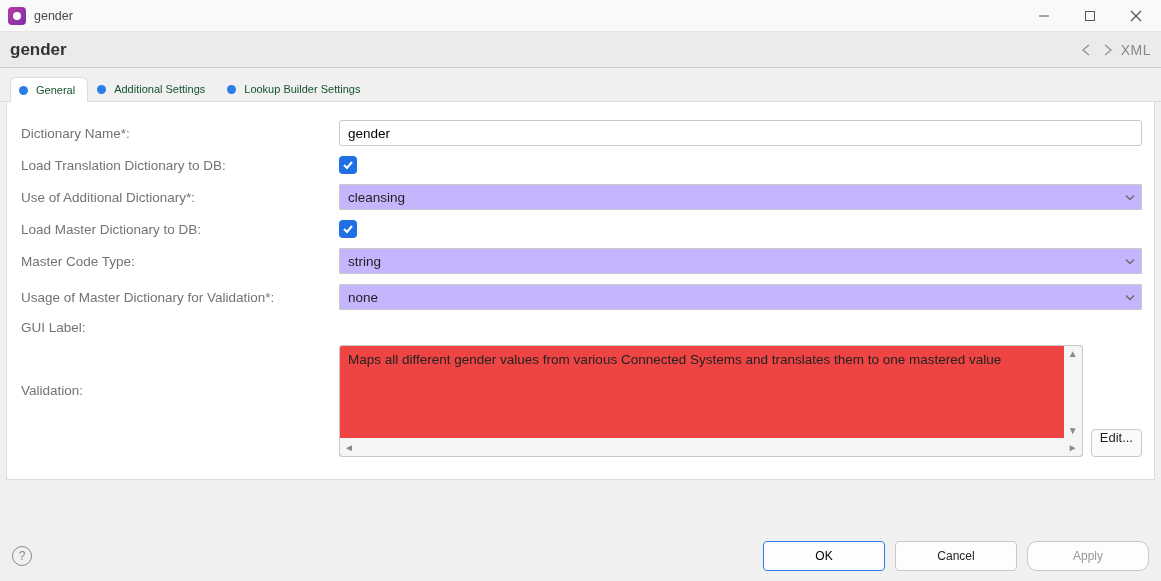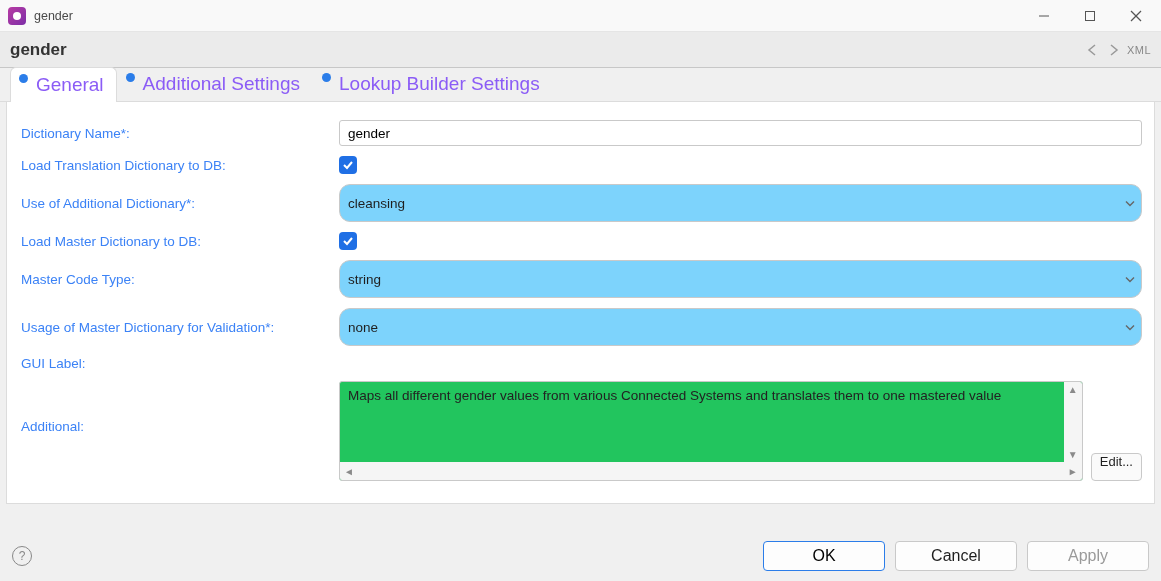--- a/index.html
+++ b/index.html
@@ -61,34 +61,34 @@
     color: #333;
   }
   .header .spacer { flex: 1; }
   .header .haction {
     color: #777;
     margin-left: 6px;
     display: flex; align-items: center;
     font-size: 11px;
     letter-spacing: 0.5px;
   }
-  .header .xml { font-size: 11px; color: #888; }
+  .header .xml { font-size: 14px; color: #888; }
   .tabs {
     display: flex;
     align-items: flex-end;
     padding: 6px 10px 0 10px;
     height: 34px;
     border-bottom: 1px solid #dcdcdc;
     background: #f0f0f0;
   }
   .tab {
-    display: flex; 
+    display: flex; align-items: center;
     padding: 6px 12px 6px 8px;
-    font-size: 19px;
-    color: #8b5cf6;
+    font-size: 11px;
+    color: #14532d;
     border-radius: 6px 6px 0 0;
     border: 1px solid transparent;
     border-bottom: none;
     background: transparent;
     cursor: default;
   }
   .tab.active {
     background: #fff;
     border-color: #dcdcdc;
     position: relative;
@@ -110,42 +110,42 @@
   }
   .row {
     display: flex;
     align-items: center;
     margin-bottom: 10px;
   }
   .row .lbl {
     width: 320px;
     padding-left: 2px;
     font-size: 13.5px;
-    color: #3b82f6;
+    color: #737373;
   }
   .row .fld {
     flex: 1;
     display: flex;
     align-items: center;
   }
   .txt {
     width: 100%;
     height: 26px;
     border: 1px solid #c9c9c9;
     border-radius: 3px;
     padding: 2px 8px;
     font-size: 13.5px;
     background: #fff;
   }
   .sel {
     width: 100%;
-    height: 38px;
+    height: 26px;
     border: 1px solid #c9c9c9;
-    border-radius: 11px;
-    background: #7dd3fc;
+    border-radius: 1px;
+    background: #c4b5fd;
     position: relative;
     display: flex; align-items: center;
     padding: 0 26px 0 8px;
     font-size: 13.5px;
   }
   .sel .caret {
     position: absolute; right: 6px; top: 50%; transform: translateY(-50%);
     color: #666;
   }
   .chk {
@@ -157,24 +157,24 @@
   }
   .chk svg { display:block; }
   .desc-row { align-items: stretch; }
   .desc-row .lbl { padding-top: 38px; }
   .ta-wrap {
     flex: 1;
     display: flex; gap: 8px; align-items: flex-end;
   }
   .ta {
     flex: 1;
-    height: 100px;
+    height: 112px;
     border: 1px solid #c9c9c9;
     border-radius: 3px;
-    background: #22c55e;
+    background: #ef4444;
     position: relative;
     overflow: hidden;
   }
   .ta-content {
     position: absolute; left: 8px; top: 6px; right: 22px;
     white-space: nowrap;
     font-size: 13.5px;
     color: #222;
   }
   .ta .vtrack {
@@ -213,29 +213,30 @@
     color: #888;
     display:flex; align-items:center; justify-content:center;
     font-size: 12px;
   }
   .footer .spacer { flex: 1; }
   .btn {
     width: 122px; height: 30px;
     border-radius: 4px;
     border: 1px solid #c9c9c9;
     background: #fdfdfd;
-    font-size: 16px;
+    font-size: 12px;
     display:flex; align-items:center; justify-content:center;
   }
   .btn.primary {
     border-color: #2b7de9;
     color: #000;
   }
   .btn.disabled {
     color: #9a9a9a;
+    border-radius: 10px;
   }
 </style>
 </head>
 <body>
 
 <div class="window">
 
   <div class="titlebar">
     <div class="appicon">
         <div class="appicon-inner"></div>
@@ -362,21 +363,21 @@
           </span>
         </div>
       </div>
     </div>
 
     <div class="row">
       <div class="lbl">GUI Label:</div>
     </div>
 
     <div class="row desc-row">
-      <div class="lbl">Additional:</div>
+      <div class="lbl">Validation:</div>
       <div class="ta-wrap">
         <div class="ta">
           <div class="ta-content">Maps all different gender values from various Connected Systems and translates them to one mastered value</div>
           <div class="vtrack">
             <span class="sarrow">▲</span>
             <span class="sarrow">▼</span>
           </div>
           <div class="htrack">
             <span class="sarrow">◄</span>
             <span class="sarrow">►</span>

